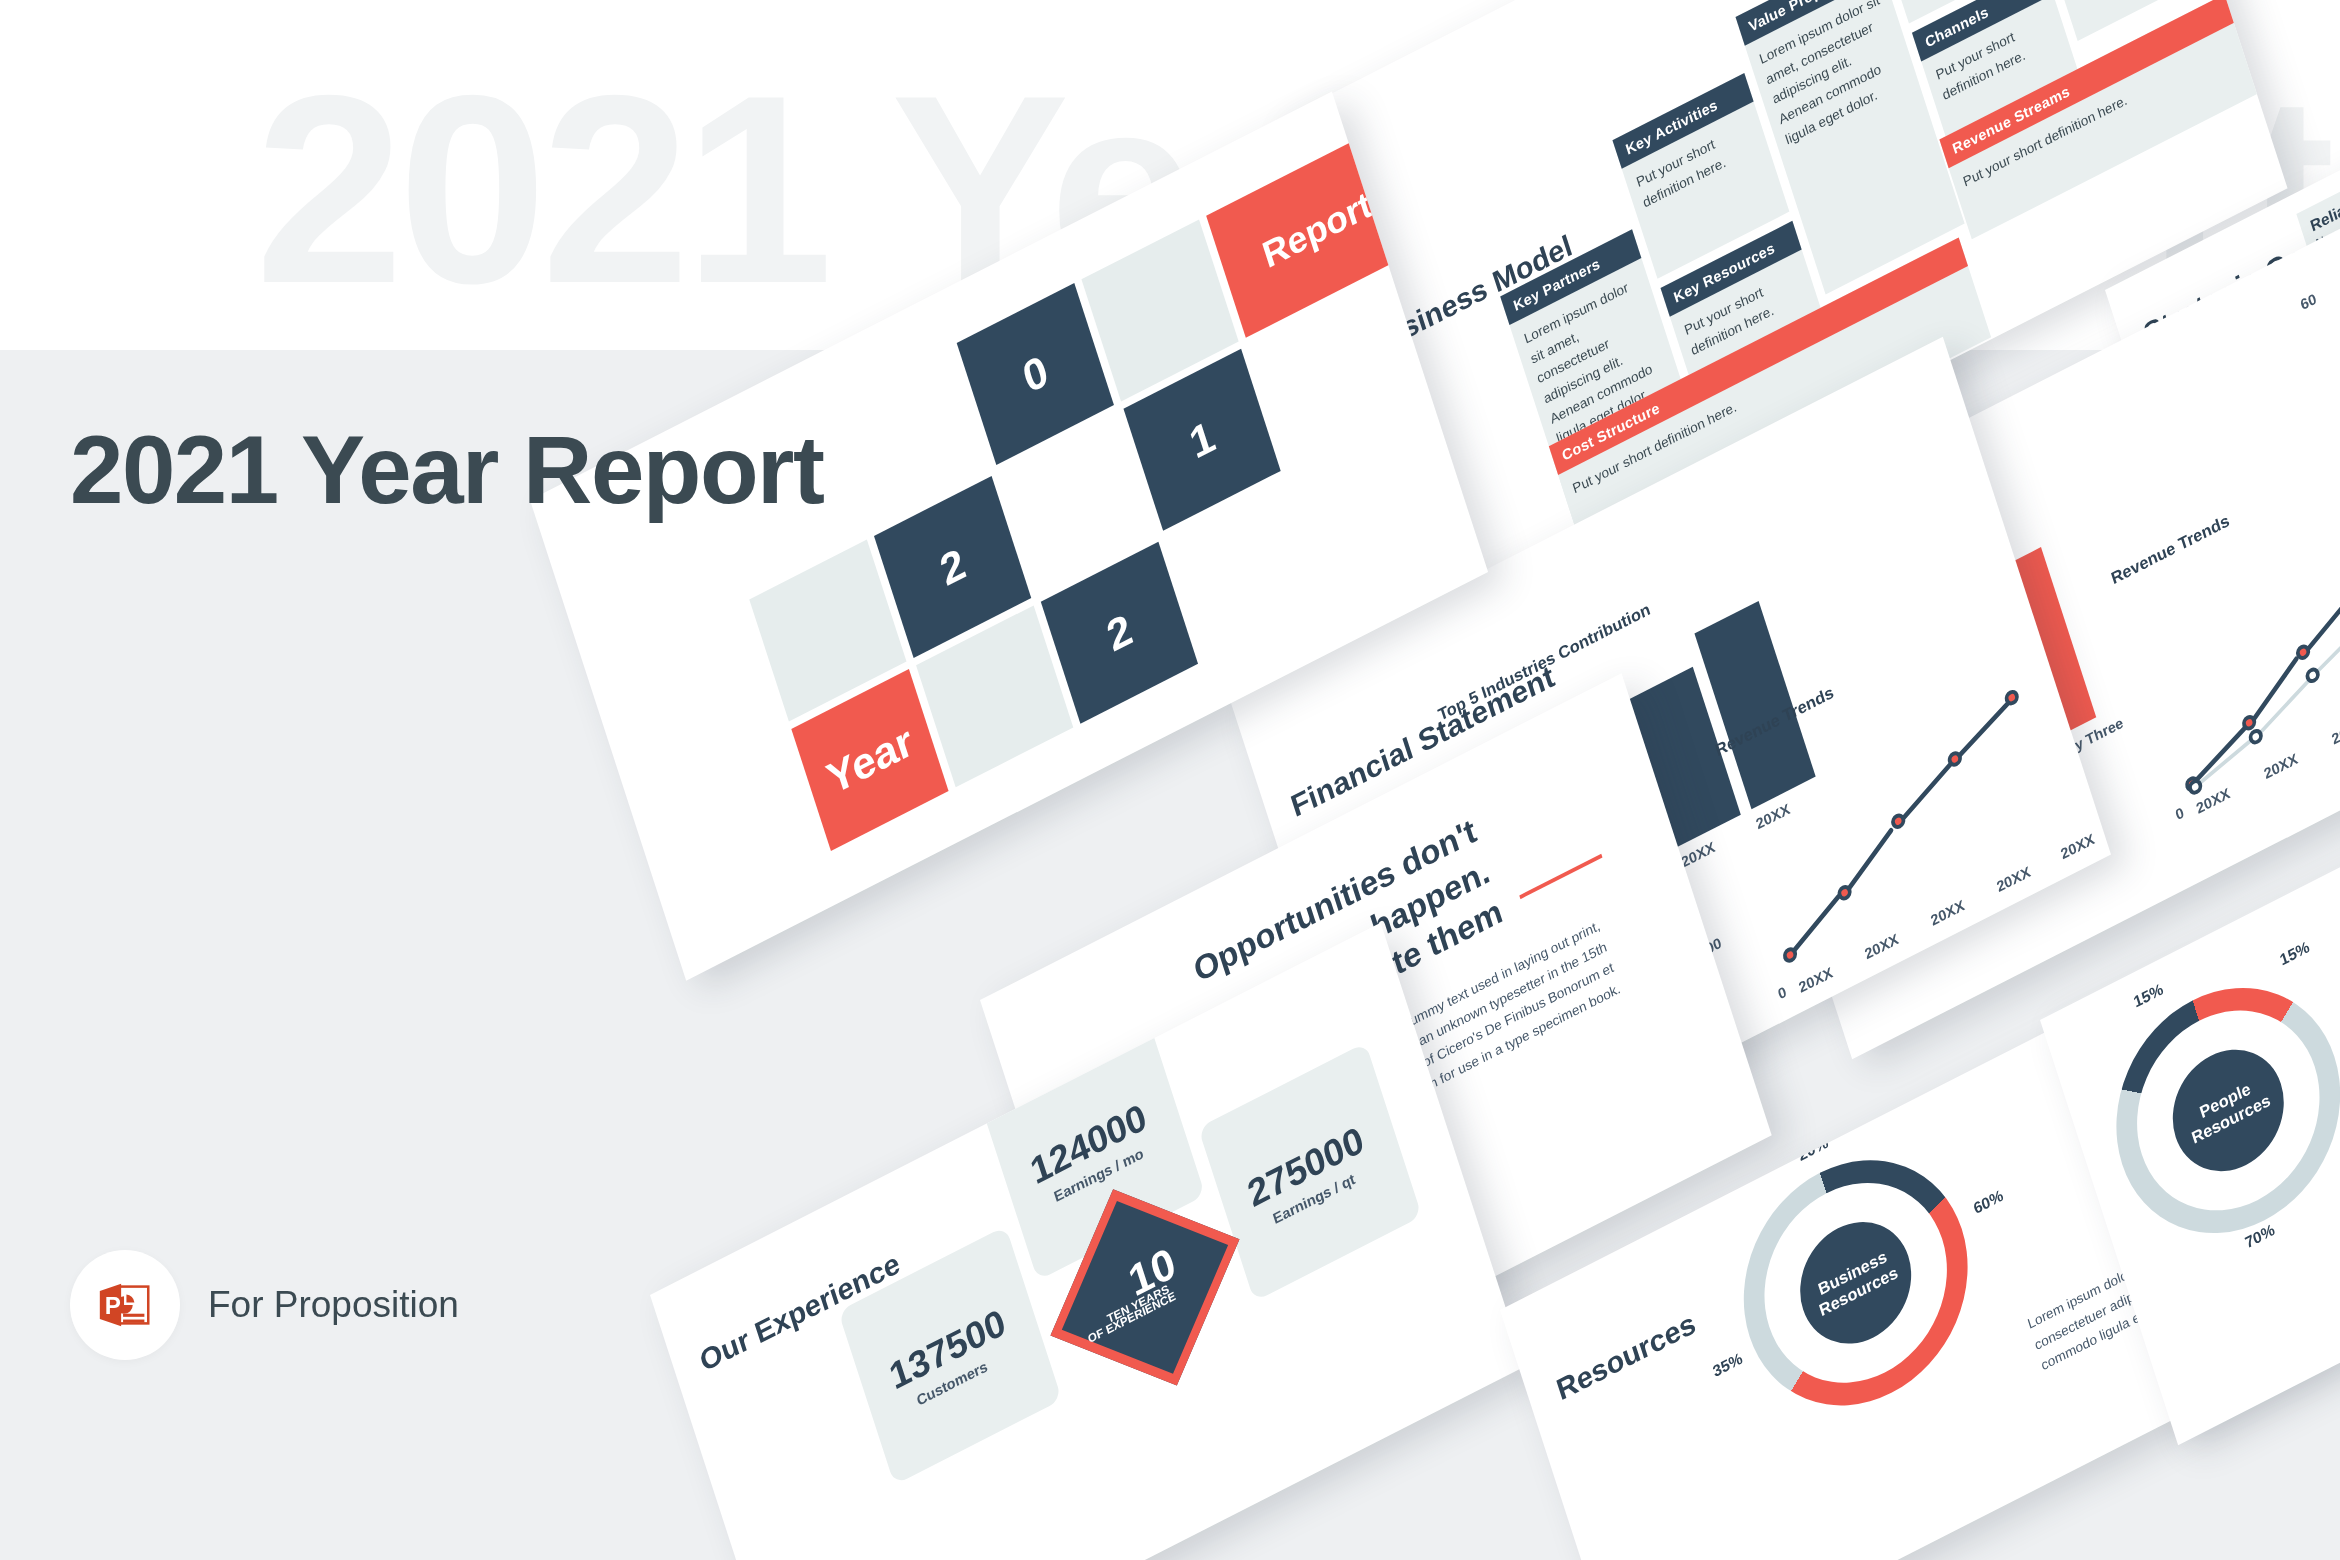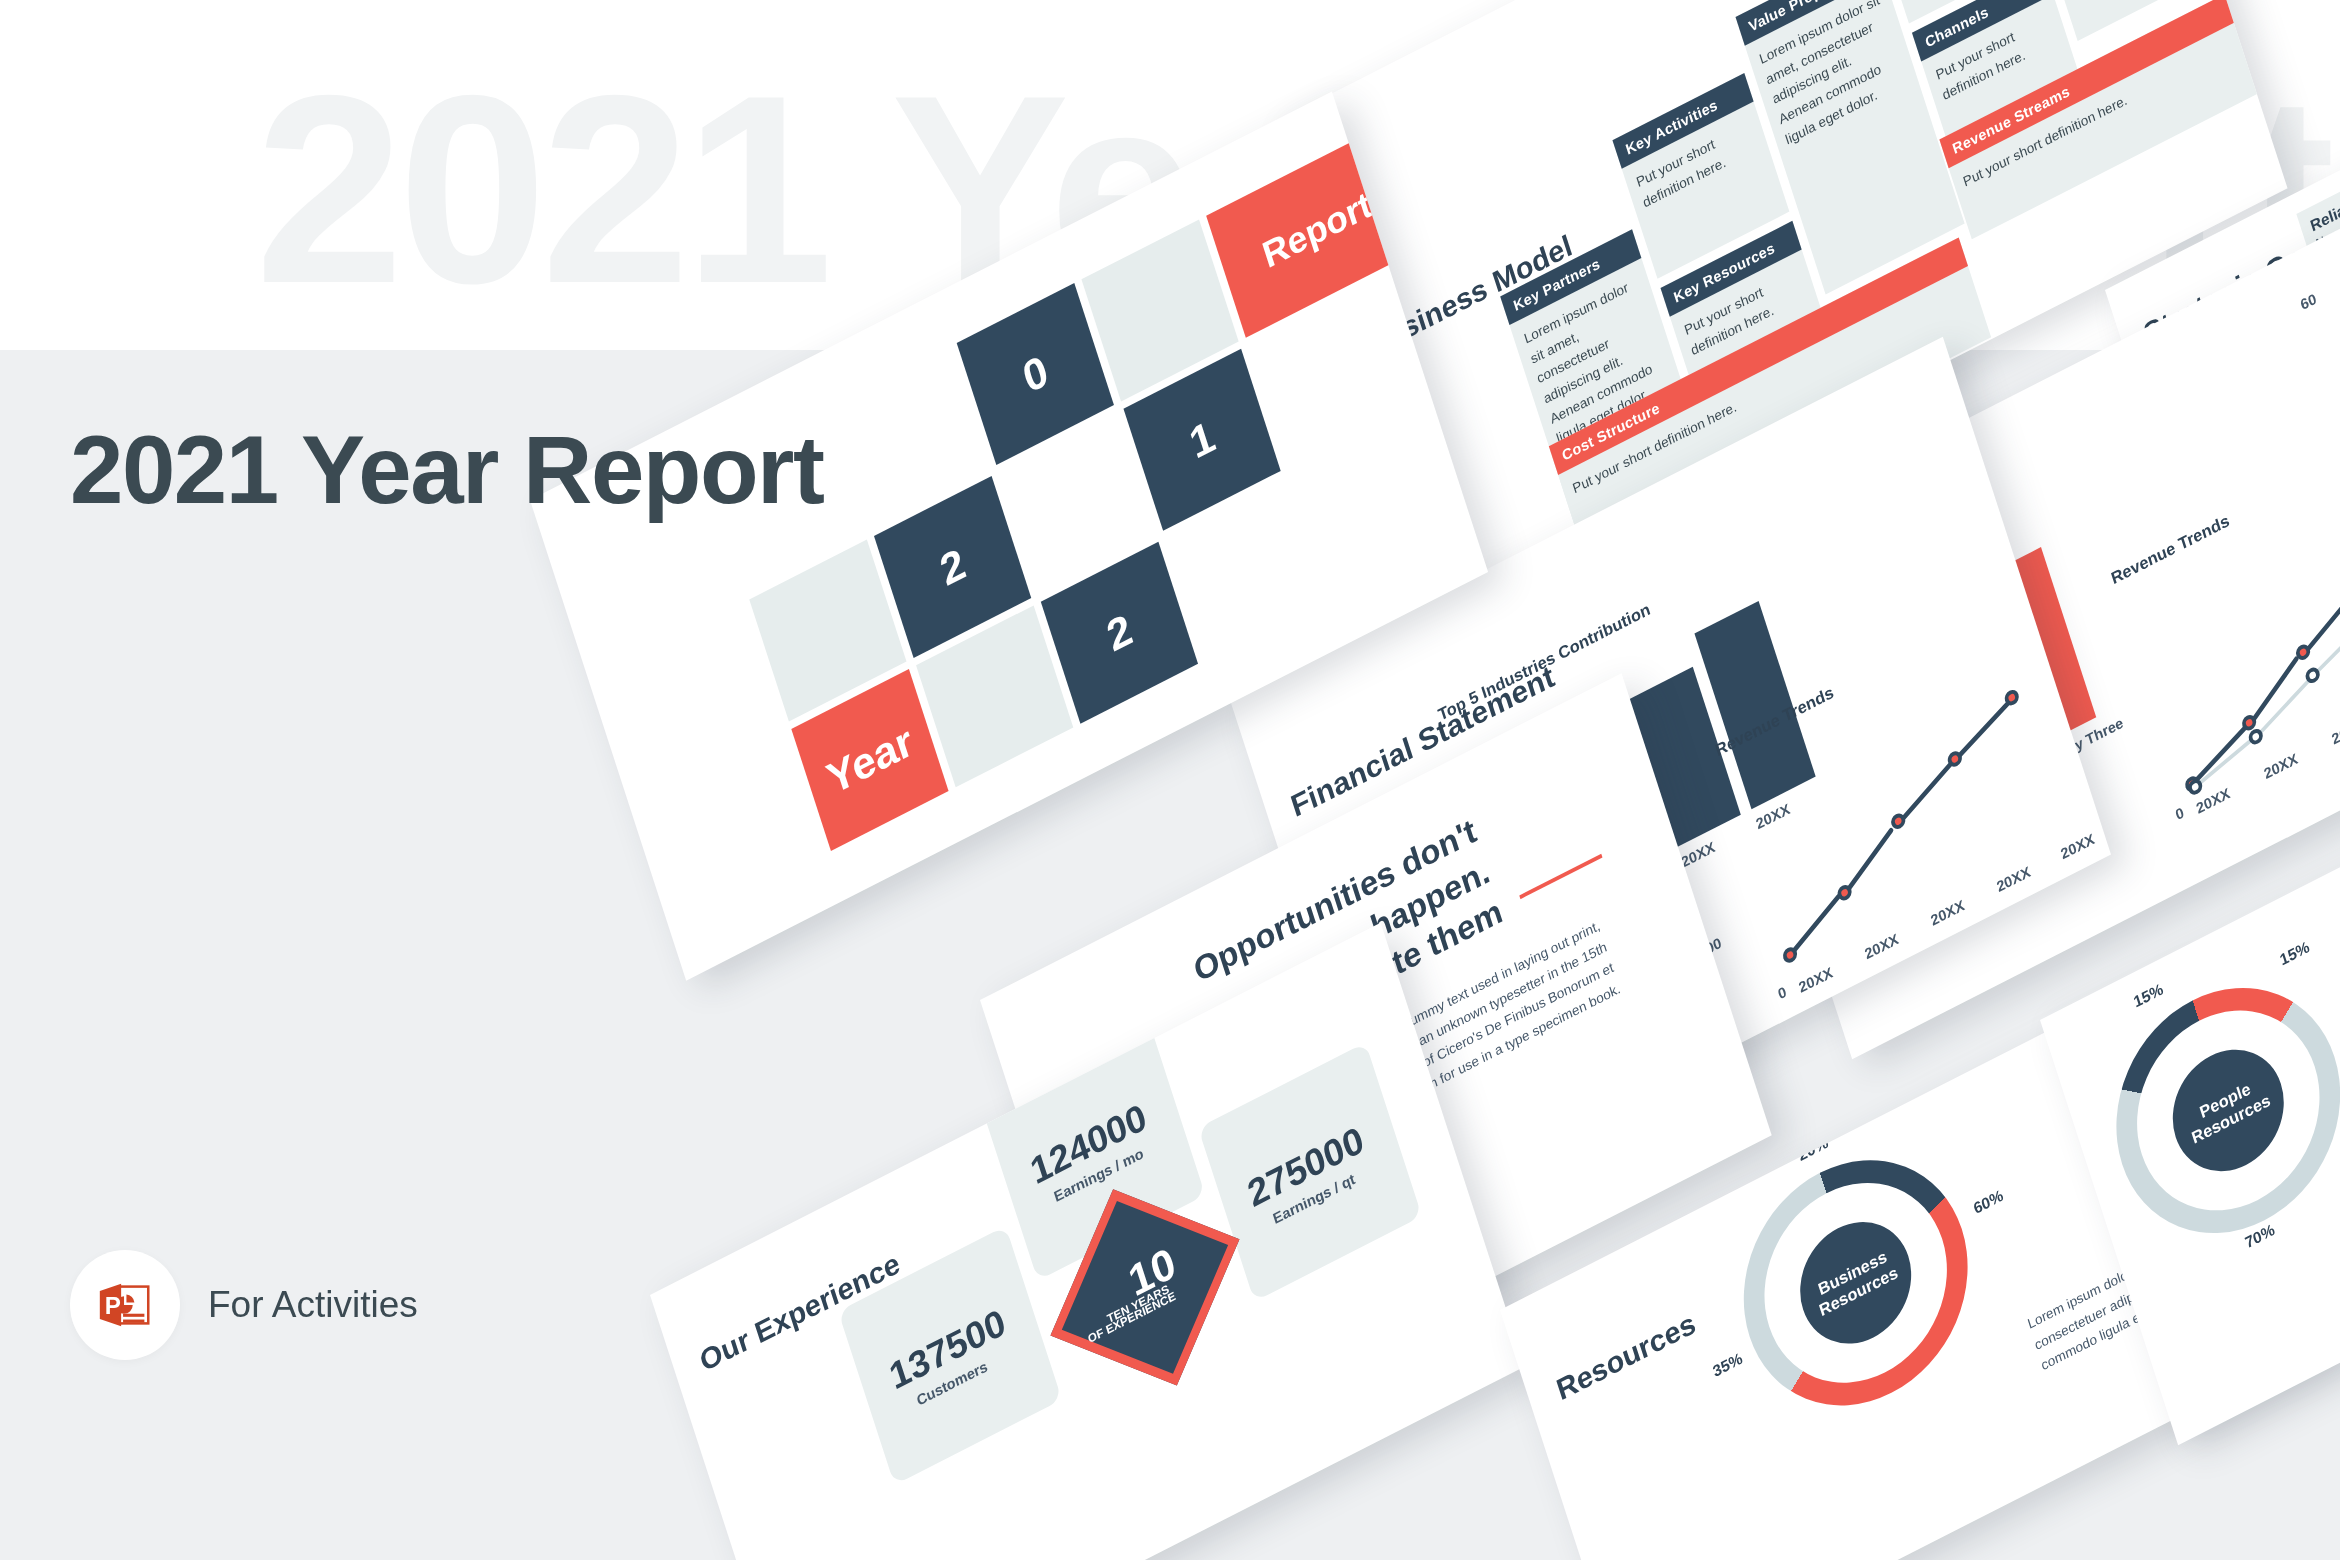--- a/index.html
+++ b/index.html
@@ -343,16 +343,16 @@
       <svg width="62" height="62" viewBox="0 0 64 64">
         <rect x="26" y="13" width="30" height="38" fill="#ffffff" stroke="#d14524" stroke-width="2.6"></rect>
         <path d="M31 23 a9 9 0 1 0 9 9 h-9 z" fill="#d14524"></path>
         <path d="M33.5 21.2 a9 9 0 0 1 8.2 8.2 h-8.2 z" fill="#d14524"></path>
         <rect x="30" y="41" width="22" height="3.2" fill="#d14524"></rect>
         <rect x="30" y="47" width="22" height="3.2" fill="#d14524"></rect>
         <path d="M6 17.5 L28 10 v44 L6 46.5 z" fill="#d14524"></path>
         <text x="11" y="41" font-family="Liberation Sans, sans-serif" font-size="25" font-weight="700" fill="#ffffff">P</text>
       </svg>
     </div>
-    <div class="brand-label">For Activities</div>
+    <div class="brand-label">For Proposition</div>
   </div>
 
 </div>
 
 </body></html>

